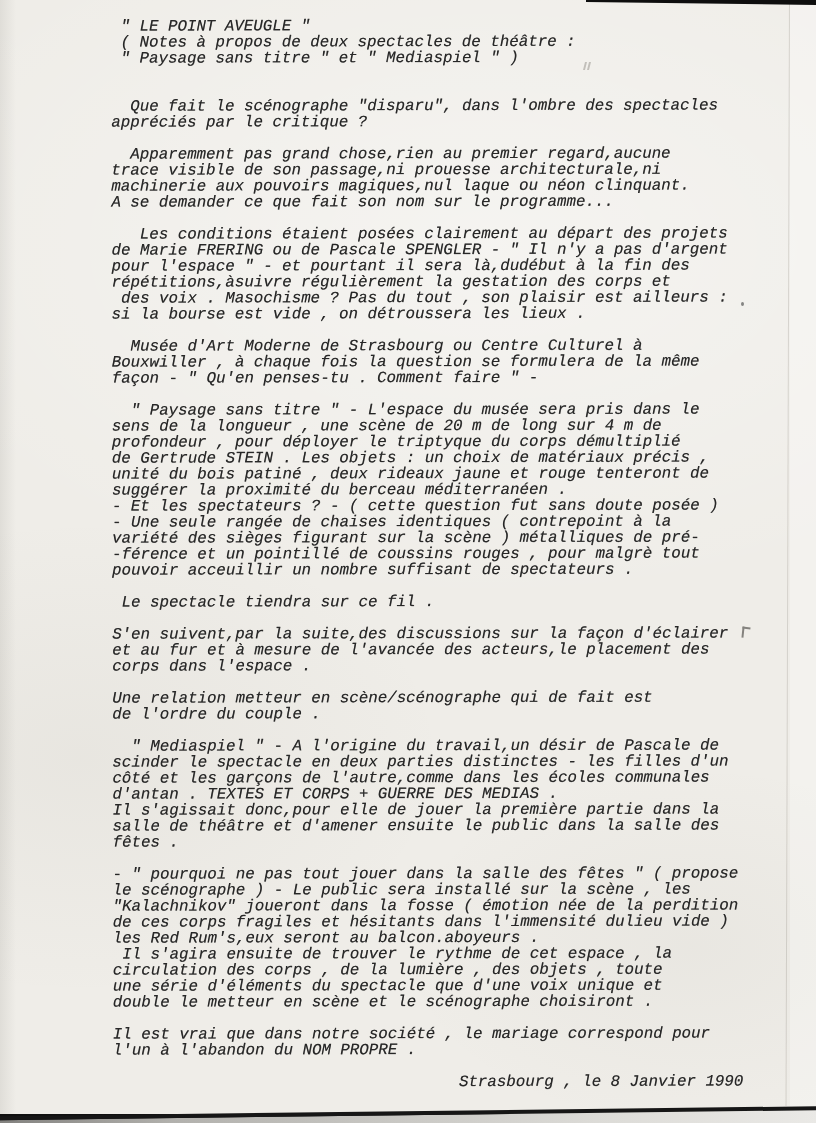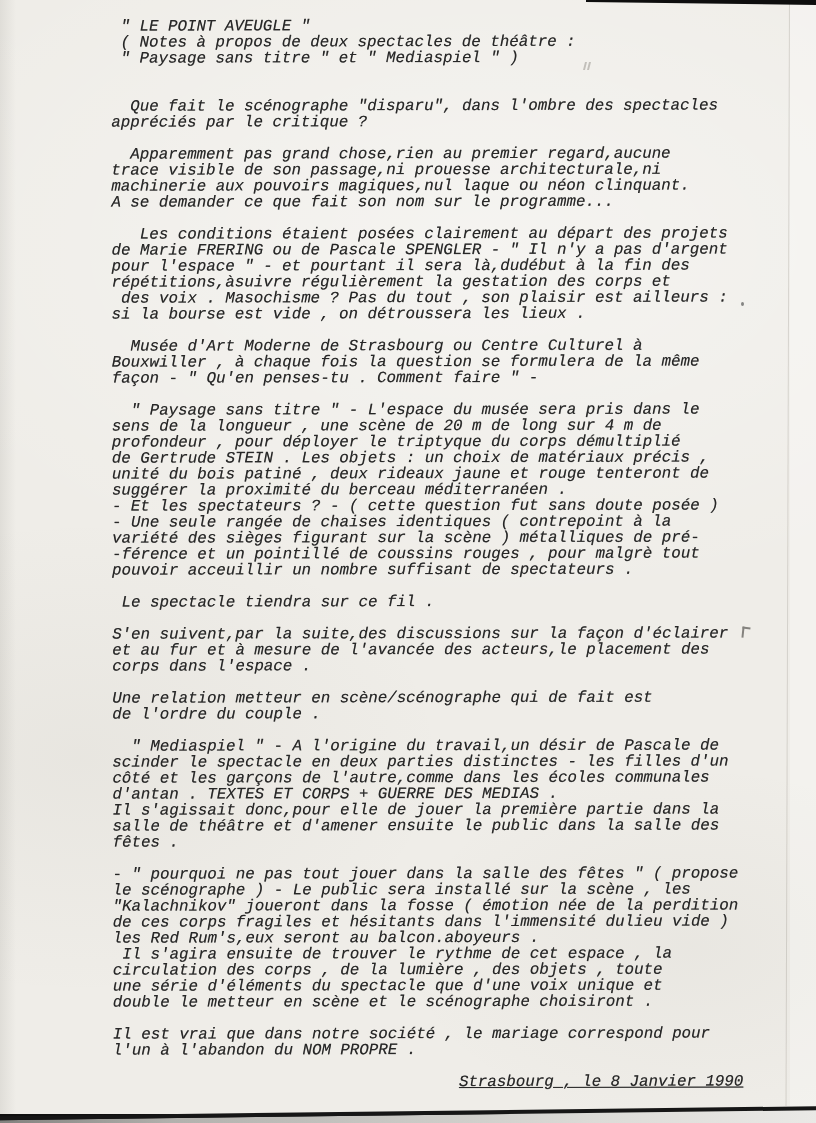--- a/index.html
+++ b/index.html
@@ -47,21 +47,21 @@
   .text-body{
     position:absolute;left:112px;top:18px;width:668px;
     font-size:15.8px;line-height:16px;font-style:italic;
     color:var(--ink);
     text-shadow:0.2px 0.2px 0 rgba(45,45,45,0.55);
     transform:rotate(-0.1deg);
   }
   .para{margin:0 0 16px 0;}
   .para.gap-2{margin-bottom:32px;}
   .line{white-space:pre;height:16px;}
-  .signature{margin-left:346px;text-decoration:underline;}
+  .signature{margin-left:346px;}
   .artifact{position:absolute;opacity:0.55;}
   .artifact-quote{
     left:584px;top:62px;width:2px;height:8px;background:#6a675f;
     transform:skewX(-14deg);
     box-shadow:4px 0 0 #6a675f;
     opacity:0.35;
   }
   .artifact-dot{left:741px;top:302px;width:3px;height:4px;background:#2b2b2b;border-radius:50%;}
   .artifact-r{
     left:742px;top:627px;width:6px;height:9px;

